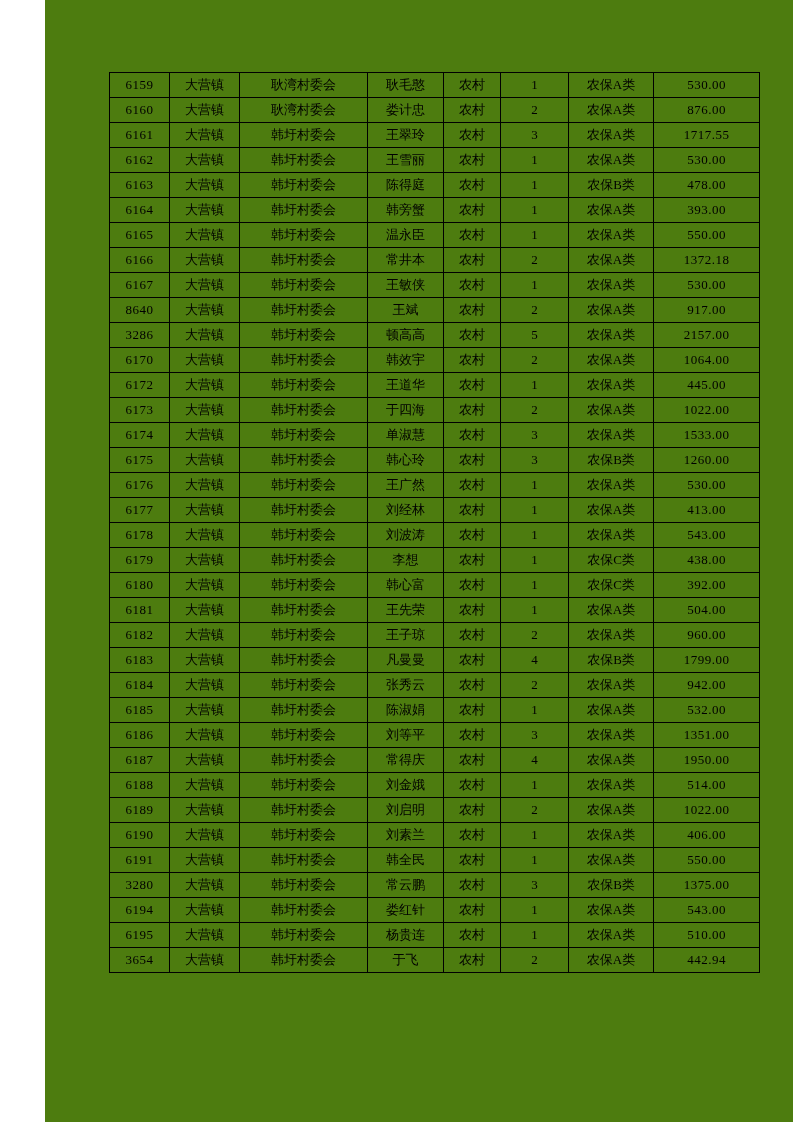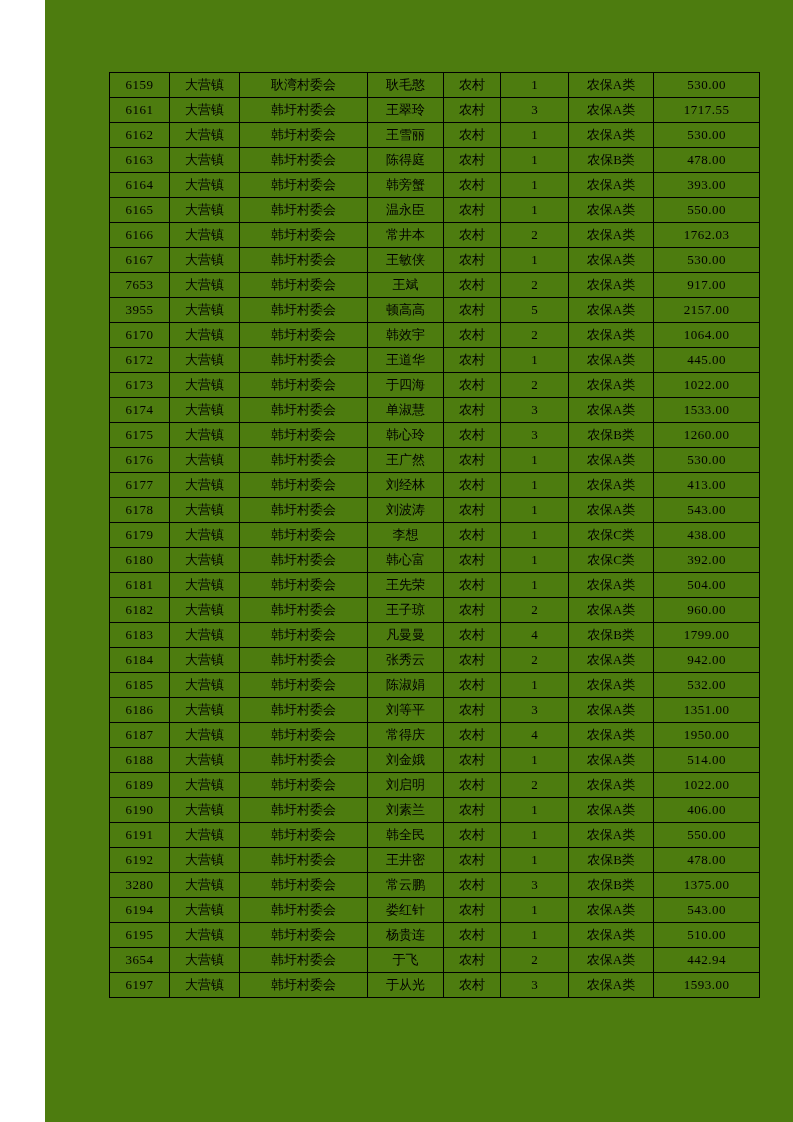--- a/index.html
+++ b/index.html
@@ -62,20 +62,30 @@
           <td class="col-id">6159</td>
           <td class="col-town">大营镇</td>
           <td class="col-village">耿湾村委会</td>
           <td class="col-name">耿毛憨</td>
           <td class="col-type">农村</td>
           <td class="col-count">1</td>
           <td class="col-category">农保A类</td>
           <td class="col-amount">530.00</td>
         </tr>
         <tr>
+          <td class="col-id">6160</td>
+          <td class="col-town">大营镇</td>
+          <td class="col-village">耿湾村委会</td>
+          <td class="col-name">娄计忠</td>
+          <td class="col-type">农村</td>
+          <td class="col-count">2</td>
+          <td class="col-category">农保A类</td>
+          <td class="col-amount">876.00</td>
+        </tr>
+        <tr>
           <td class="col-id">6161</td>
           <td class="col-town">大营镇</td>
           <td class="col-village">韩圩村委会</td>
           <td class="col-name">王翠玲</td>
           <td class="col-type">农村</td>
           <td class="col-count">3</td>
           <td class="col-category">农保A类</td>
           <td class="col-amount">1717.55</td>
         </tr>
         <tr>
@@ -119,44 +129,44 @@
           <td class="col-amount">550.00</td>
         </tr>
         <tr>
           <td class="col-id">6166</td>
           <td class="col-town">大营镇</td>
           <td class="col-village">韩圩村委会</td>
           <td class="col-name">常井本</td>
           <td class="col-type">农村</td>
           <td class="col-count">2</td>
           <td class="col-category">农保A类</td>
-          <td class="col-amount">1762.03</td>
+          <td class="col-amount">1372.18</td>
         </tr>
         <tr>
           <td class="col-id">6167</td>
           <td class="col-town">大营镇</td>
           <td class="col-village">韩圩村委会</td>
           <td class="col-name">王敏侠</td>
           <td class="col-type">农村</td>
           <td class="col-count">1</td>
           <td class="col-category">农保A类</td>
           <td class="col-amount">530.00</td>
         </tr>
         <tr>
-          <td class="col-id">7653</td>
+          <td class="col-id">8640</td>
           <td class="col-town">大营镇</td>
           <td class="col-village">韩圩村委会</td>
           <td class="col-name">王斌</td>
           <td class="col-type">农村</td>
           <td class="col-count">2</td>
           <td class="col-category">农保A类</td>
           <td class="col-amount">917.00</td>
         </tr>
         <tr>
-          <td class="col-id">3955</td>
+          <td class="col-id">3286</td>
           <td class="col-town">大营镇</td>
           <td class="col-village">韩圩村委会</td>
           <td class="col-name">顿高高</td>
           <td class="col-type">农村</td>
           <td class="col-count">5</td>
           <td class="col-category">农保A类</td>
           <td class="col-amount">2157.00</td>
         </tr>
         <tr>
           <td class="col-id">6170</td>
@@ -362,30 +372,20 @@
           <td class="col-id">6191</td>
           <td class="col-town">大营镇</td>
           <td class="col-village">韩圩村委会</td>
           <td class="col-name">韩全民</td>
           <td class="col-type">农村</td>
           <td class="col-count">1</td>
           <td class="col-category">农保A类</td>
           <td class="col-amount">550.00</td>
         </tr>
         <tr>
-          <td class="col-id">6192</td>
-          <td class="col-town">大营镇</td>
-          <td class="col-village">韩圩村委会</td>
-          <td class="col-name">王井密</td>
-          <td class="col-type">农村</td>
-          <td class="col-count">1</td>
-          <td class="col-category">农保B类</td>
-          <td class="col-amount">478.00</td>
-        </tr>
-        <tr>
           <td class="col-id">3280</td>
           <td class="col-town">大营镇</td>
           <td class="col-village">韩圩村委会</td>
           <td class="col-name">常云鹏</td>
           <td class="col-type">农村</td>
           <td class="col-count">3</td>
           <td class="col-category">农保B类</td>
           <td class="col-amount">1375.00</td>
         </tr>
         <tr>
@@ -410,26 +410,16 @@
         </tr>
         <tr>
           <td class="col-id">3654</td>
           <td class="col-town">大营镇</td>
           <td class="col-village">韩圩村委会</td>
           <td class="col-name">于飞</td>
           <td class="col-type">农村</td>
           <td class="col-count">2</td>
           <td class="col-category">农保A类</td>
           <td class="col-amount">442.94</td>
-        </tr>
-        <tr>
-          <td class="col-id">6197</td>
-          <td class="col-town">大营镇</td>
-          <td class="col-village">韩圩村委会</td>
-          <td class="col-name">于从光</td>
-          <td class="col-type">农村</td>
-          <td class="col-count">3</td>
-          <td class="col-category">农保A类</td>
-          <td class="col-amount">1593.00</td>
         </tr>
       </tbody>
   </table>
 </div>
 
 </body></html>

